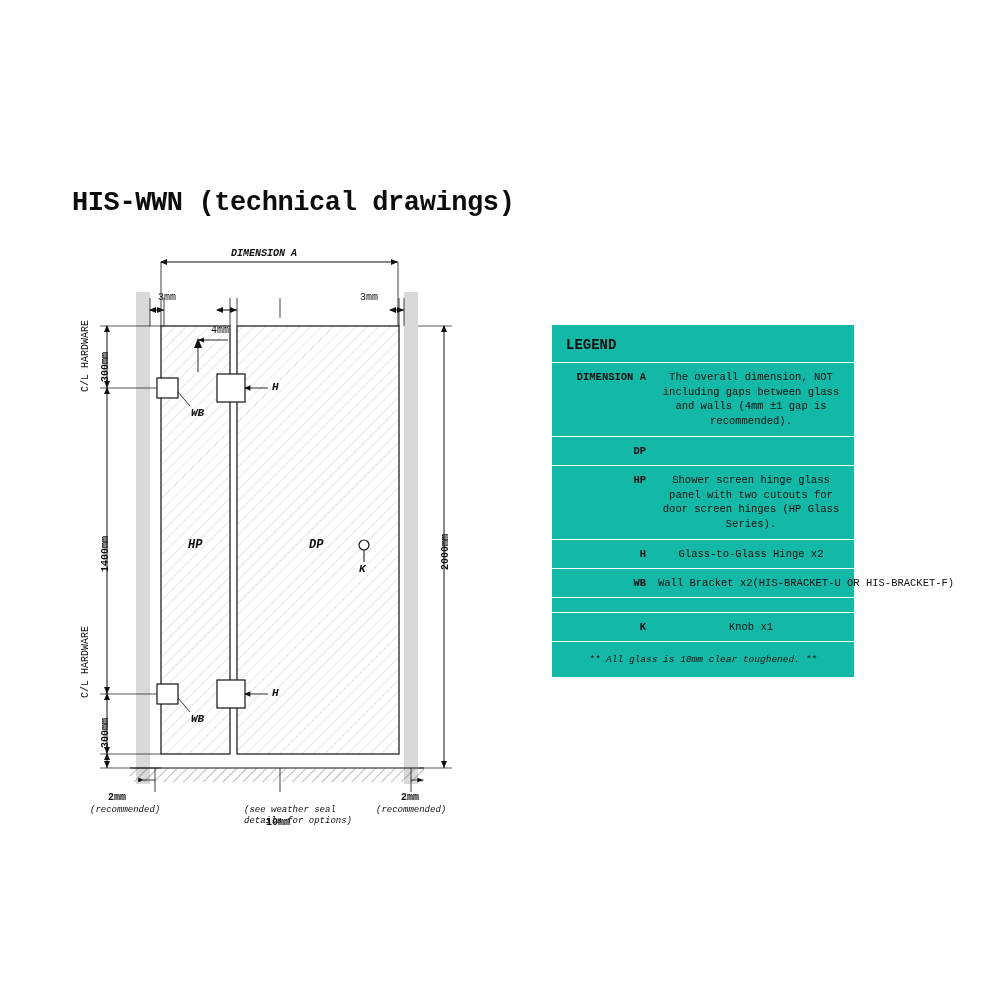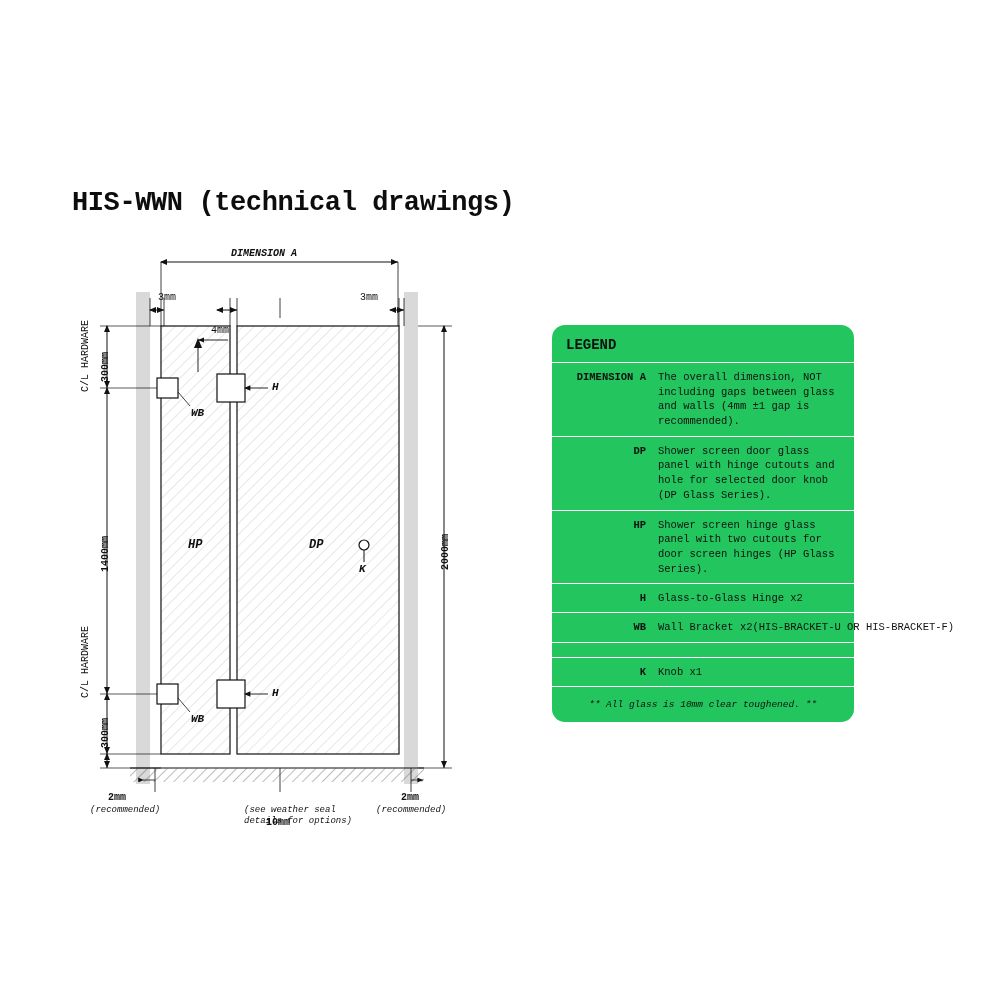--- a/index.html
+++ b/index.html
@@ -22,36 +22,35 @@
   #drawing svg{position:absolute;left:0;top:0;}
 
   .lbl{position:absolute;font-size:10px;color:#111;white-space:nowrap;}
   .lbl.b{font-weight:bold;}
   .lbl.i{font-style:italic;}
   .lbl.bi{font-weight:bold;font-style:italic;}
 
   
   #legend{
     position:absolute;left:540px;top:325px;width:302px;
-    background:#22c55e;
-    border-radius:13px;
+    background:#14b8a6;
   }
   .legend-title{
     font-size:14px;font-weight:bold;padding:12px 14px 9px 14px;color:#111;
   }
   .legend-row{
     display:flex;border-top:1px solid #ffffff;
     padding:7px 10px 7px 10px;
   }
   .legend-row .key{
     width:84px;flex:0 0 84px;text-align:right;padding-right:12px;
     font-size:10.5px;font-weight:bold;color:#111;line-height:1.35;
   }
   .legend-row .desc{
-    flex:1;font-size:10.5px;color:#111;line-height:1.35;
+    flex:1;font-size:10.5px;color:#111;line-height:1.35;text-align:center;
   }
   .legend-row.tall .desc{line-height:1.4;}
   .legend-row.wide .desc{white-space:nowrap;}
   .legend-note{
     font-size:9.5px;font-style:italic;text-align:center;
     padding:12px 8px 12px 8px;color:#111;border-top:1px solid #ffffff;
   }
   .spacer-row{height:14px;border-top:1px solid #ffffff;}
 </style>
 </head>
@@ -182,21 +181,20 @@
   <div id="legend">
     <div class="legend-title">LEGEND</div>
 
     <div class="legend-row tall">
       <div class="key">DIMENSION A</div>
       <div class="desc">The overall dimension, NOT including gaps between glass and walls (4mm ±1 gap is recommended).</div>
     </div>
 
     <div class="legend-row tall">
       <div class="key">DP</div>
-      <div class="desc">Shower screen door glass panel with hinge cutouts and hole for selected door knob (DP Glass Series).</div>
     </div>
 
     <div class="legend-row tall">
       <div class="key">HP</div>
       <div class="desc">Shower screen hinge glass panel with two cutouts for door screen hinges (HP Glass Series).</div>
     </div>
 
     <div class="legend-row">
       <div class="key">H</div>
       <div class="desc">Glass-to-Glass Hinge x2</div>

